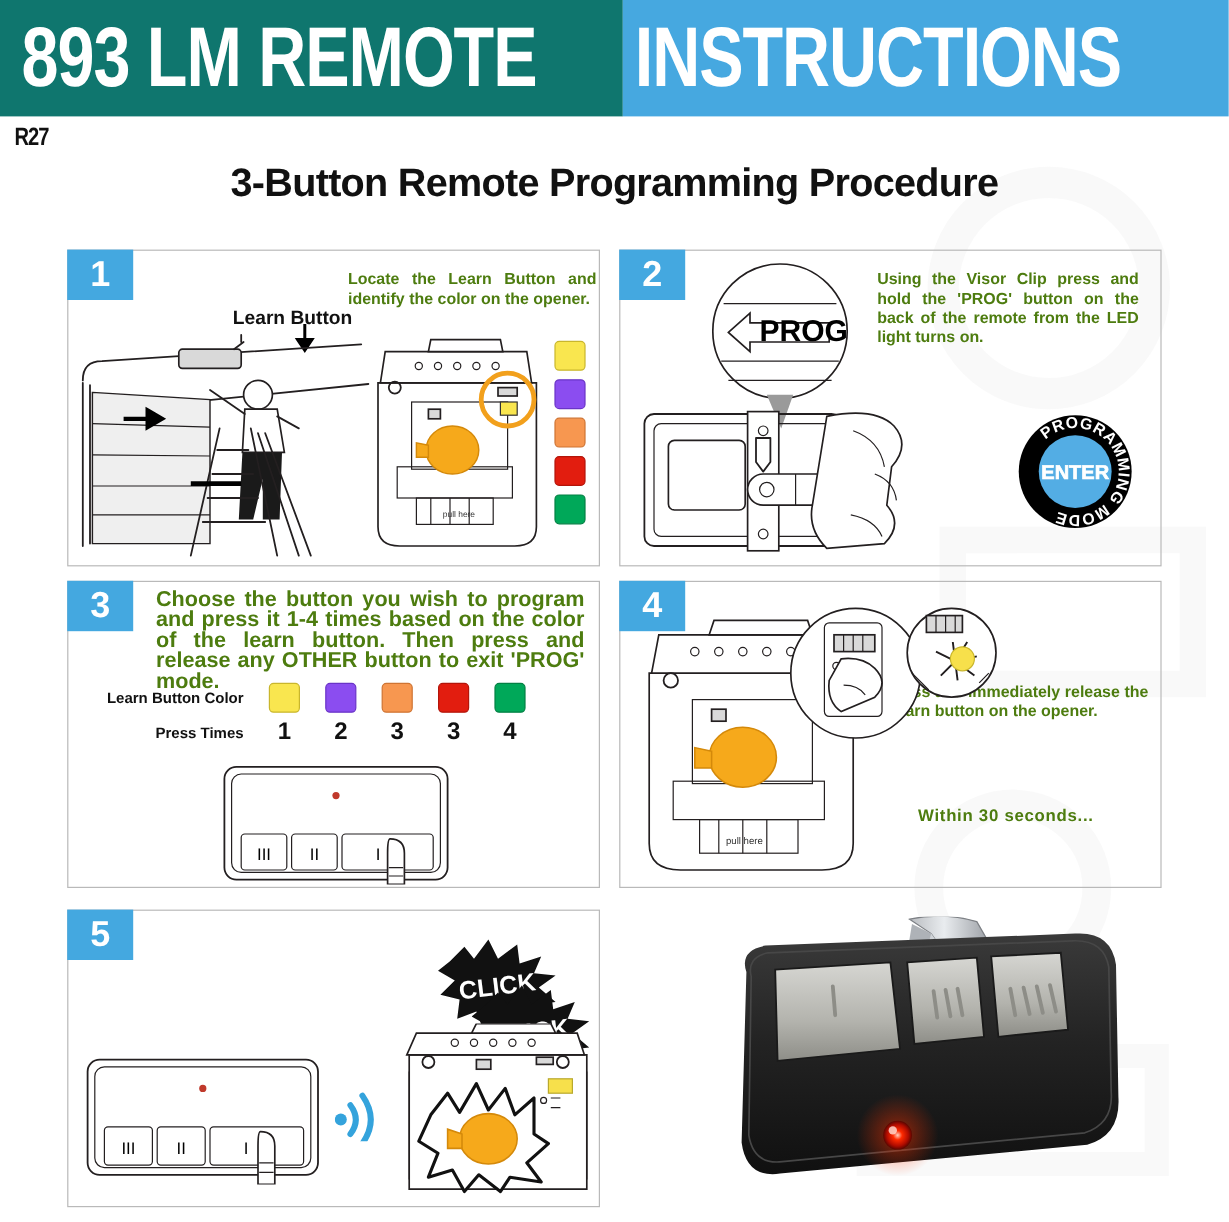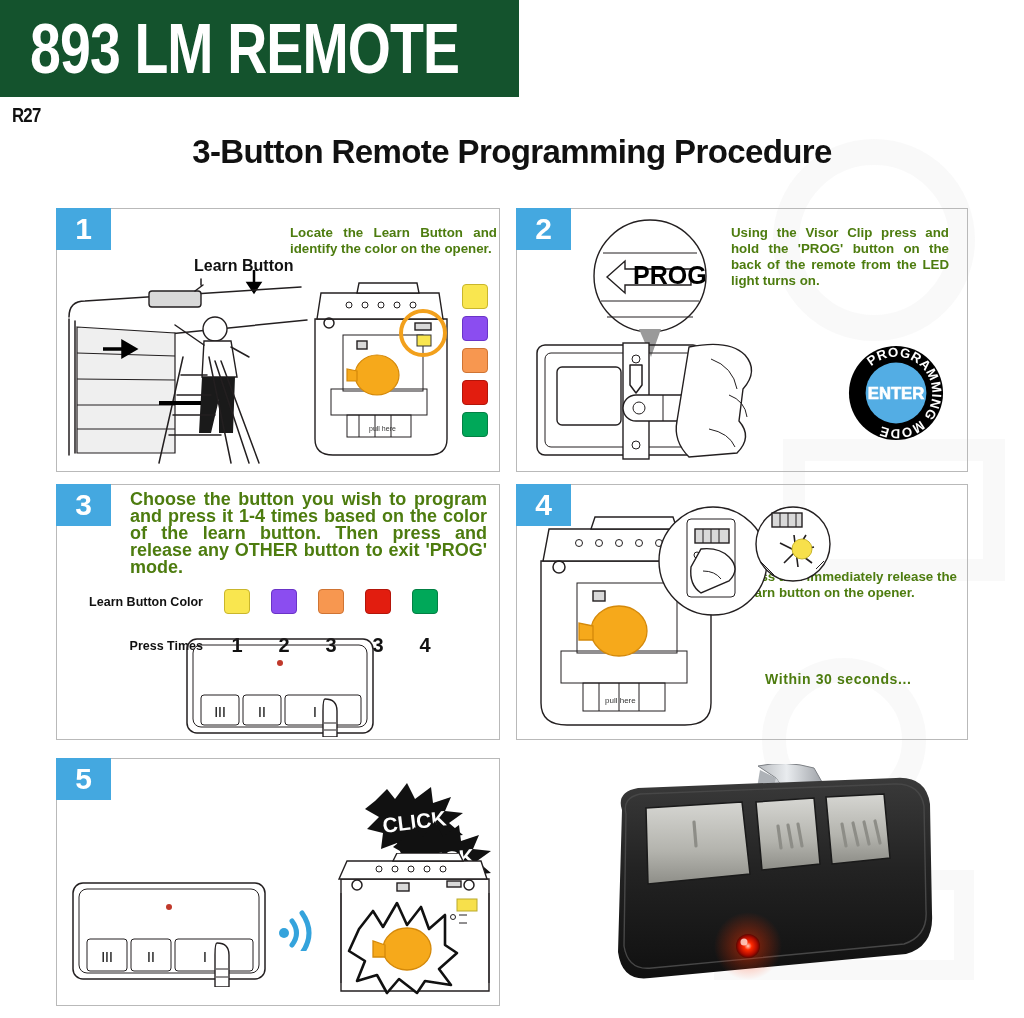--- a/index.html
+++ b/index.html
@@ -9,21 +9,21 @@
     font-family:"Liberation Sans", sans-serif; color:#111;
     position:relative; overflow:hidden;
   }
 
   
   .watermark { position:absolute; right:-40px; top:120px; width:520px; height:880px;
     opacity:.055; pointer-events:none; z-index:0; }
 
   
   .header { position:relative; display:flex; width:1024px; height:97px; z-index:2; }
-  .hdr-black { background:#14532d; flex:0 0 519px; display:flex; align-items:center; padding-left:30px; }
+  .hdr-black { background:#0f766e; flex:0 0 519px; display:flex; align-items:center; padding-left:18px; }
   .hdr-blue  { background:#46A8E0; flex:1 1 auto; display:flex; align-items:center; padding-left:10px; }
   .hdr-black span, .hdr-blue span {
     color:#fff; font-weight:bold; font-size:63px; line-height:63px;
     font-family:"Liberation Sans", sans-serif;
     transform:scaleX(.88) scaleY(1.12); transform-origin:left center;
     letter-spacing:-1px; white-space:nowrap;
   }
   .rcode { position:absolute; left:12px; top:103px; font-size:21px; font-weight:bold;
     letter-spacing:-1px; transform:scaleX(.8); transform-origin:left center; z-index:2; }
 
@@ -44,21 +44,21 @@
     display:flex; align-items:center; justify-content:center; }
 
   .ptext { position:absolute; font-size:13.3px; line-height:16px; font-weight:bold;
     text-align:justify; color:#4d7c0f; }
   .ptext.nj { text-align:left; }
 
   
   .sw { width:26px; height:25px; border-radius:4px; }
   .sw-col { position:absolute; display:flex; flex-direction:column; gap:7px; }
 
-  .legend-row { display:flex; align-items:center; gap:21px;margin-top:20px; }
+  .legend-row { display:flex; align-items:center; gap:21px; }
   .legend-label { font-size:12.5px; font-weight:bold; width:126px; text-align:right; }
   .legend-sw { width:26px; height:25px; border-radius:4px; }
   .legend-num { width:26px; text-align:center; font-size:20px; font-weight:bold; }
 
   
   .remote-line { position:absolute; }
 
   
   .progmode { position:absolute; width:98px; height:98px; }
 
@@ -77,20 +77,23 @@
     <circle cx="330" cy="120" r="88" fill="none" stroke="#999" stroke-width="26"></circle>
     <rect x="250" y="330" width="200" height="120" fill="none" stroke="#999" stroke-width="22"></rect>
     <circle cx="300" cy="620" r="70" fill="none" stroke="#999" stroke-width="24"></circle>
     <rect x="180" y="760" width="240" height="90" fill="none" stroke="#999" stroke-width="20"></rect>
   </svg>
 </div>
 
 <div class="header">
   <div class="hdr-black">
     <span>893 LM REMOTE</span>
+  </div>
+  <div class="hdr-blue">
+    <span>INSTRUCTIONS</span>
   </div>
 </div>
 <div class="rcode">R27</div>
 <div class="subtitle">3-Button Remote Programming Procedure</div>
 
 <div class="panel" id="panel-1">
   <div class="badge">1</div>
 
   <div class="ptext" style="left:233px; top:16px; width:207px;">Locate the Learn Button and identify the color on the opener.</div>
 

